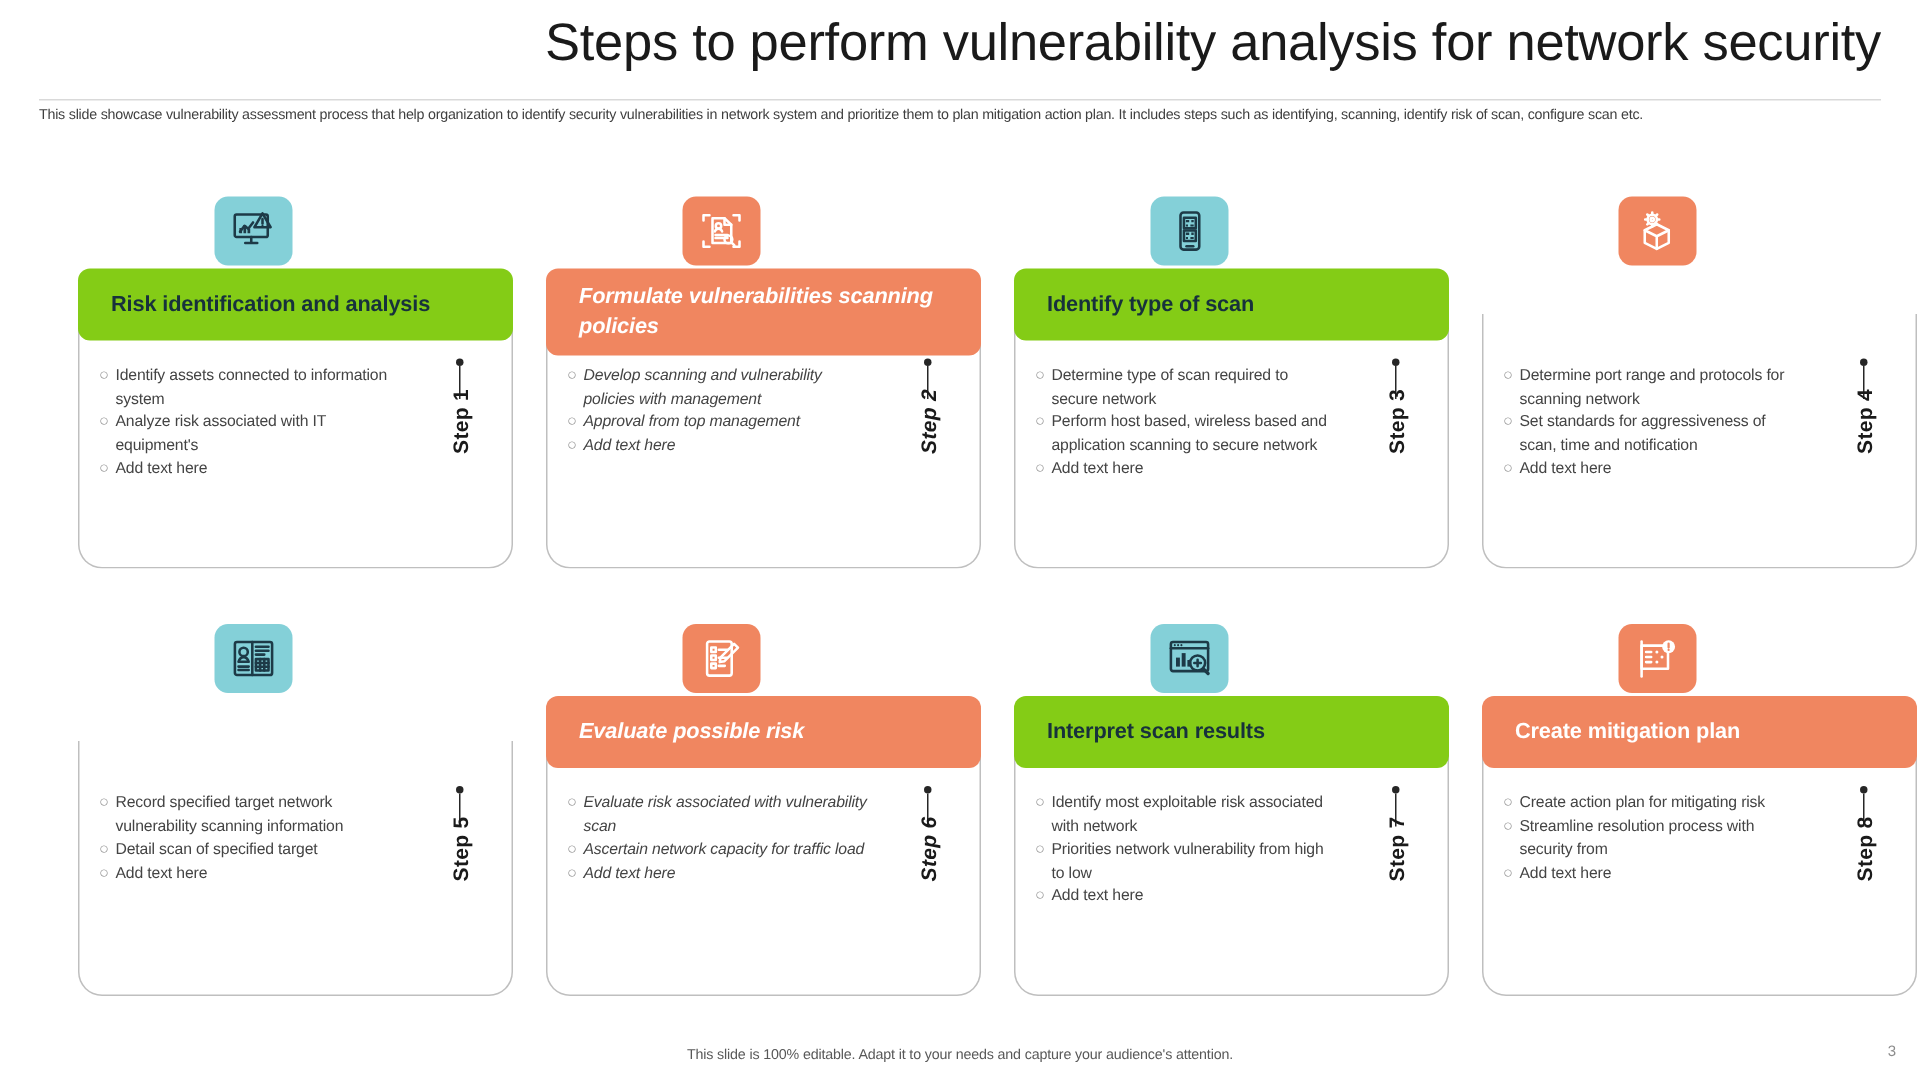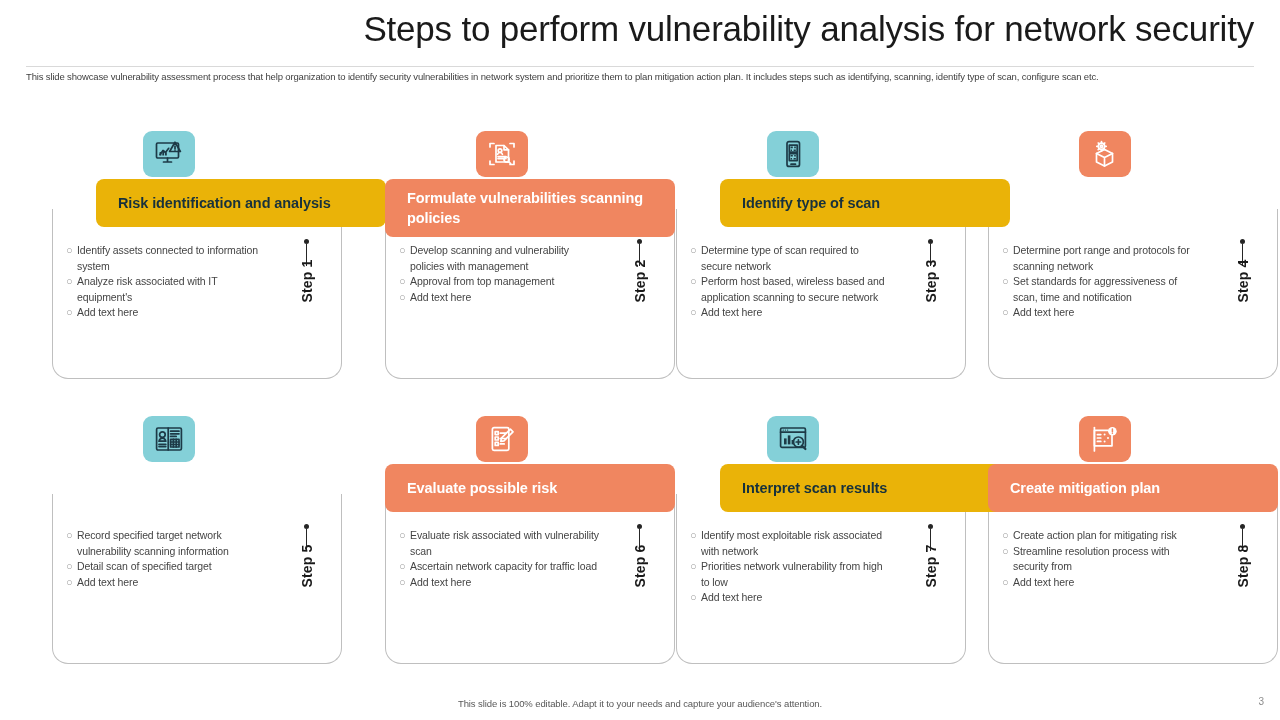--- a/index.html
+++ b/index.html
@@ -32,21 +32,21 @@
 
   
   .grid{
     position:absolute;left:0;top:131px;width:1280px;
   }
   .row{position:relative;height:255px;}
   .row.row2{margin-top:30px;}
 
   .card{position:absolute;top:0;width:290px;height:250px;}
   .card.c0{left:52px;}
-  .card.c1{left:385px;}
+  .card.c1{left:364px;font-style:italic;}
   .card.c2{left:676px;}
   .card.c3{left:988px;}
 
   
   .icon-badge{
     position:absolute;left:91px;top:0;
     width:52px;height:46px;border-radius:9px;
     display:flex;align-items:center;justify-content:center;
     z-index:3;
   }
@@ -58,21 +58,21 @@
     min-height:48px;border-radius:8px;
     box-sizing:border-box;
     padding:9px 14px 9px 22px;
     display:flex;align-items:center;
     z-index:2;
   }
   .head-bar .head-text{
     font-size:14.5px;line-height:20px;font-weight:bold;
     letter-spacing:-0.1px;
   }
-  .head-bar.teal{background:#eab308;margin-left:44px;}
+  .head-bar.teal{background:#84cc16;}
   .head-bar.teal .head-text{color:#17313c;}
   .head-bar.orange{background:#F08660;}
   .head-bar.orange .head-text{color:#ffffff;}
 
   
   .body-box{
     position:absolute;left:0;top:78px;width:290px;height:170px;
     border:1px solid #bfbfbf;border-top:none;
     border-bottom-left-radius:16px;border-bottom-right-radius:16px;
     box-sizing:border-box;
@@ -126,21 +126,21 @@
   }
 </style>
 </head>
 <body>
 
 <div class="slide">
 
   <div class="header">
     <div class="title">Steps to perform vulnerability analysis for network security</div>
     <div class="title-rule"></div>
-    <div class="subtitle">This slide showcase vulnerability assessment process that help organization to identify security vulnerabilities in network system and prioritize them to plan mitigation action plan. It includes steps such as identifying, scanning, identify type of scan, configure scan etc.</div>
+    <div class="subtitle">This slide showcase vulnerability assessment process that help organization to identify security vulnerabilities in network system and prioritize them to plan mitigation action plan. It includes steps such as identifying, scanning, identify risk of scan, configure scan etc.</div>
   </div>
 
   <div class="grid">
     <div class="row row1" id="row1">
         <div class="card c0">
           <div class="icon-badge" style="background:#84D0D8">
             <svg width="30" height="28" viewBox="0 0 30 28">
               <rect x="2.5" y="3" width="22" height="15" rx="1.2" stroke="#1d3a47" fill="none" stroke-width="1.7" stroke-linecap="round" stroke-linejoin="round"></rect>
               <path d="M13.5 18v4M9.5 22h8" stroke="#1d3a47" fill="none" stroke-width="1.7" stroke-linecap="round" stroke-linejoin="round"></path>
               <path d="M6 14.5l3-4 2.5 2 3.2-4.2" stroke="#1d3a47" fill="none" stroke-width="1.7" stroke-linecap="round" stroke-linejoin="round"></path>

